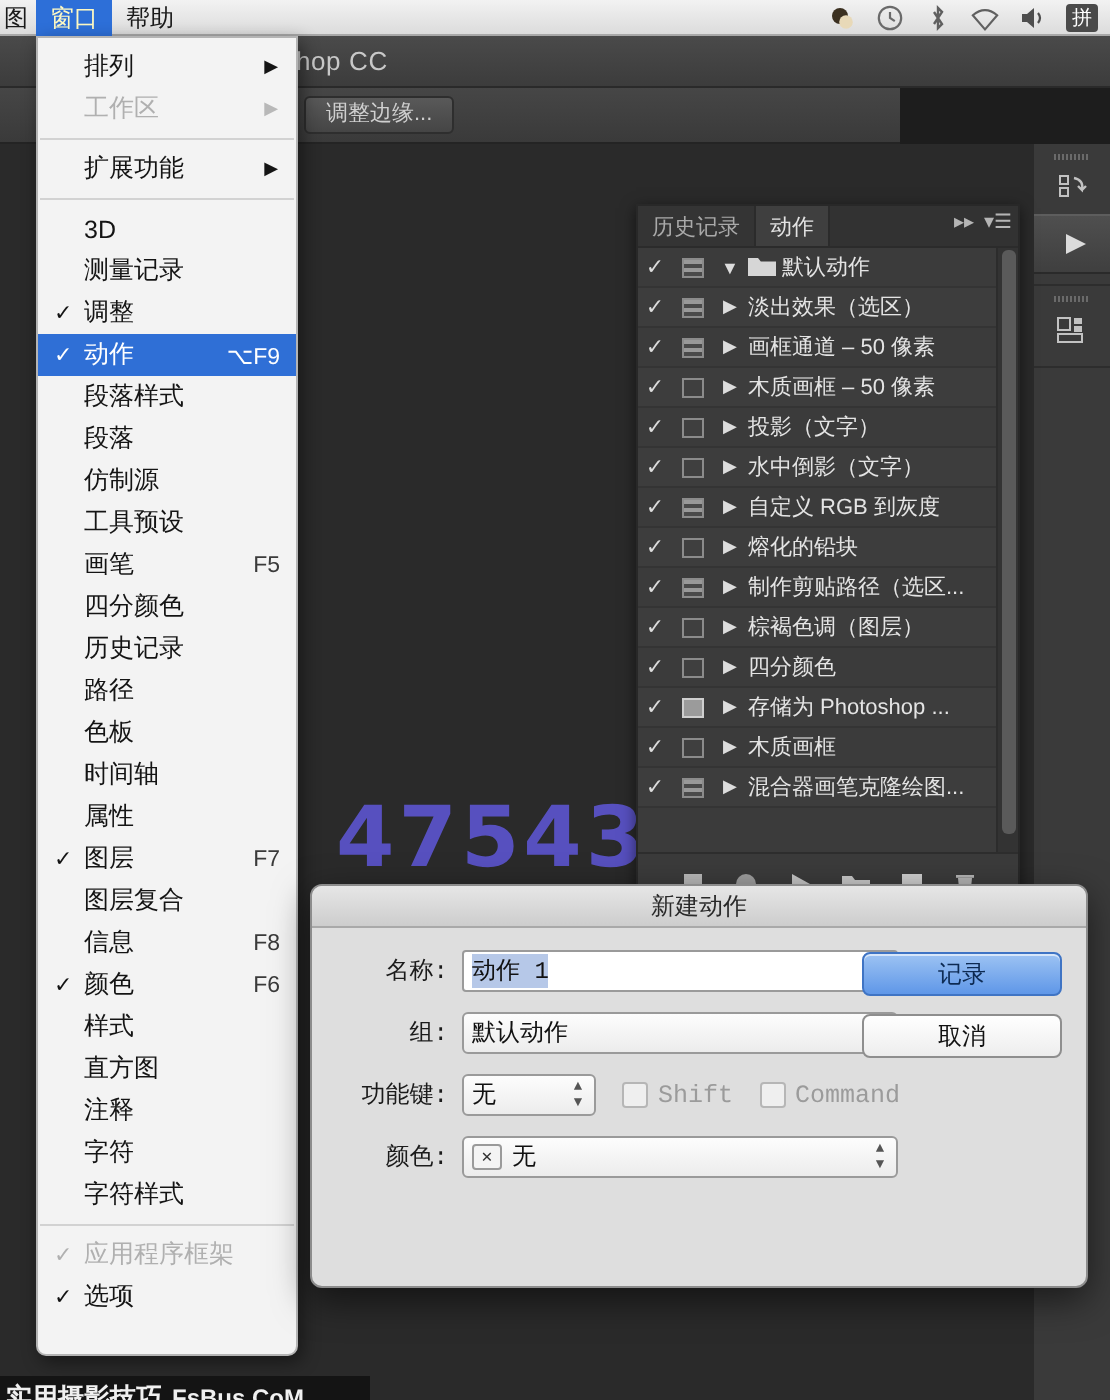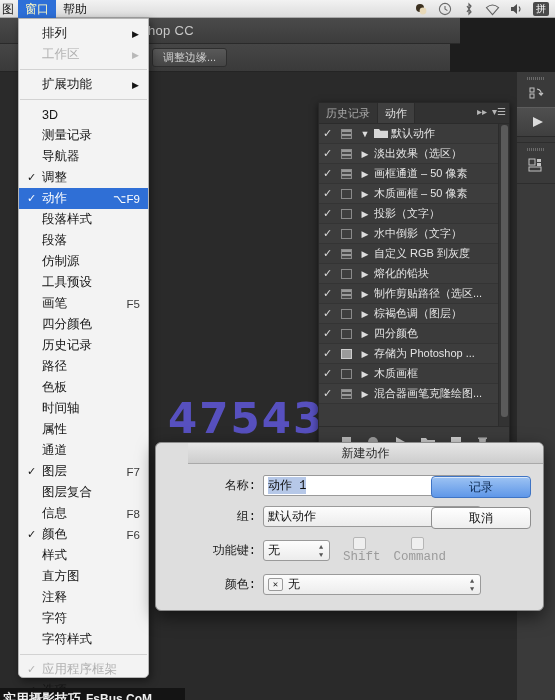--- a/index.html
+++ b/index.html
@@ -28,21 +28,21 @@
   .mb-icon { width: 15px; height: 15px; display: flex; align-items: center; justify-content: center; color: #3a3a3a; font-size: 12px; }
   .mb-icon svg { display: block; }
   .mb-icon.boxed { background: #4a4a4a; color: #fff; border-radius: 2px; width: 16px; height: 14px; font-size: 10px; }
 
   
   .app {
     position: absolute; left: 0; top: 18px; width: 555px; height: 682px;
     background: #1d1d1d;
   }
   .ps-titlebar {
-    position: absolute; left: 0; top: 0; width: 460px; height: 26px;
+    position: absolute; left: 0; top: 0; width: 555px; height: 26px;
     background: linear-gradient(to bottom, #4a4a4a 0%, #3c3c3c 100%);
     border-bottom: 1px solid #2a2a2a;
   }
   .ps-title {
     position: absolute; left: 148px; top: 5px;
     font-size: 13px; color: #c8c8c8; letter-spacing: .3px;
   }
   .ps-optionsbar {
     position: absolute; left: 0; top: 26px; width: 450px; height: 28px;
     background: linear-gradient(to bottom, #464646 0%, #3a3a3a 100%);
@@ -191,24 +191,24 @@
   .mi .tick { position: absolute; left: 8px; top: 0; height: 21px; display: flex; align-items: center; font-size: 11px; }
   .mi .lbl { flex: 1; white-space: nowrap; }
   .mi .key { font-size: 11.5px; color: #3a3a3a; padding-left: 8px; }
   .mi.sel .key { color: #fff; }
   .mi .arrow { position: absolute; right: 9px; top: 0; height: 21px; display: flex; align-items: center; font-size: 9px; }
   .mi.dis .arrow { color: #b8b8b8; }
   .msep { height: 1px; background: #d2d2d2; margin: 4px 1px; }
 
   
   .dialog {
-    position: absolute; left: 155px; top: 442px; width: 389px; height: 169px;
+    position: absolute; left: 155px; top: 442px; width: 389px; height: 202px;
     background: #dedede; border: 1px solid #8c8c8c; border-radius: 6px;
     box-shadow: 0 6px 18px rgba(0,0,0,.55);
-    z-index: 50; overflow: hidden; padding-left: 32px;
+    z-index: 50; overflow: hidden;
   }
   .dlg-title {
     height: 21px; background: linear-gradient(to bottom,#e6e6e6,#cdcdcd);
     border-bottom: 1px solid #a9a9a9;
     font-size: 12px; color: #2a2a2a; display: flex; align-items: center; justify-content: center;
   }
   .dlg-body { position: relative; padding: 11px 12px 0 12px; }
   .frow { display: flex; align-items: center; margin-bottom: 10px; font-family: Liberation Mono, monospace; }
   .flabel { width: 63px; text-align: right; font-size: 12px; color: #1b1b1b; padding-right: 7px; }
   .ftext {
@@ -226,21 +226,21 @@
   .fselect .stepper {
     position: absolute; right: 4px; top: 3px; width: 8px; height: 15px;
     display: flex; flex-direction: column; align-items: center; justify-content: space-between;
     color: #555; font-size: 7px; line-height: 7px;
   }
   .swatch-x {
     width: 15px; height: 13px; border: 1px solid #9a9a9a; background: #f4f4f4;
     display: flex; align-items: center; justify-content: center;
     font-size: 9px; color: #333; margin-right: 5px; border-radius: 2px;
   }
-  .chk { display: flex; align-items: center; margin-left: 13px; font-size: 12.5px; color: #9b9b9b; flex-direction: column; }
+  .chk { display: flex; align-items: center; margin-left: 13px; font-size: 12.5px; color: #9b9b9b; }
   .chk i {
     width: 13px; height: 13px; background: #efefef; border: 1px solid #b6b6b6;
     border-radius: 2px; margin-right: 5px; display: block;
   }
   .dlg-btns { position: absolute; right: 12px; top: 12px; width: 100px; }
   .dbtn {
     height: 22px; border-radius: 4px; font-size: 12px;
     display: flex; align-items: center; justify-content: center; margin-bottom: 9px;
     border: 1px solid #8e8e8e; background: linear-gradient(to bottom,#ffffff,#ededed); color: #111;
   }
@@ -539,23 +539,20 @@
         <span class="arrow">▶</span>
       </div>
       <div class="msep"></div>
       <div class="mi">
         <span class="lbl">3D</span>
       </div>
       <div class="mi">
         <span class="lbl">测量记录</span>
       </div>
       <div class="mi">
-        <span class="lbl">导航器</span>
-      </div>
-      <div class="mi">
         <span class="tick">✓</span>
         <span class="lbl">调整</span>
       </div>
       <div class="mi sel">
         <span class="tick">✓</span>
         <span class="lbl">动作</span>
         <span class="key">⌥F9</span>
       </div>
       <div class="mi">
         <span class="lbl">段落样式</span>
@@ -583,23 +580,20 @@
         <span class="lbl">路径</span>
       </div>
       <div class="mi">
         <span class="lbl">色板</span>
       </div>
       <div class="mi">
         <span class="lbl">时间轴</span>
       </div>
       <div class="mi">
         <span class="lbl">属性</span>
-      </div>
-      <div class="mi">
-        <span class="lbl">通道</span>
       </div>
       <div class="mi">
         <span class="tick">✓</span>
         <span class="lbl">图层</span>
         <span class="key">F7</span>
       </div>
       <div class="mi">
         <span class="lbl">图层复合</span>
       </div>
       <div class="mi">

